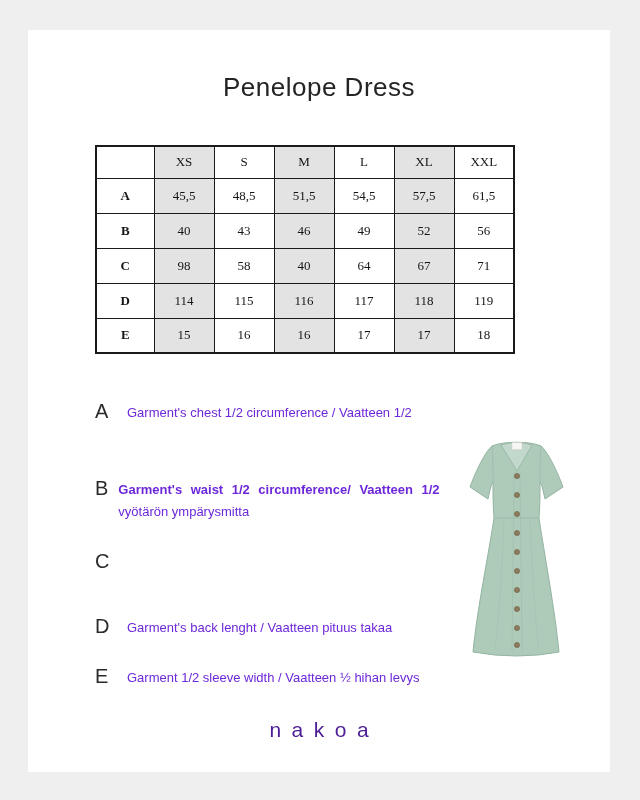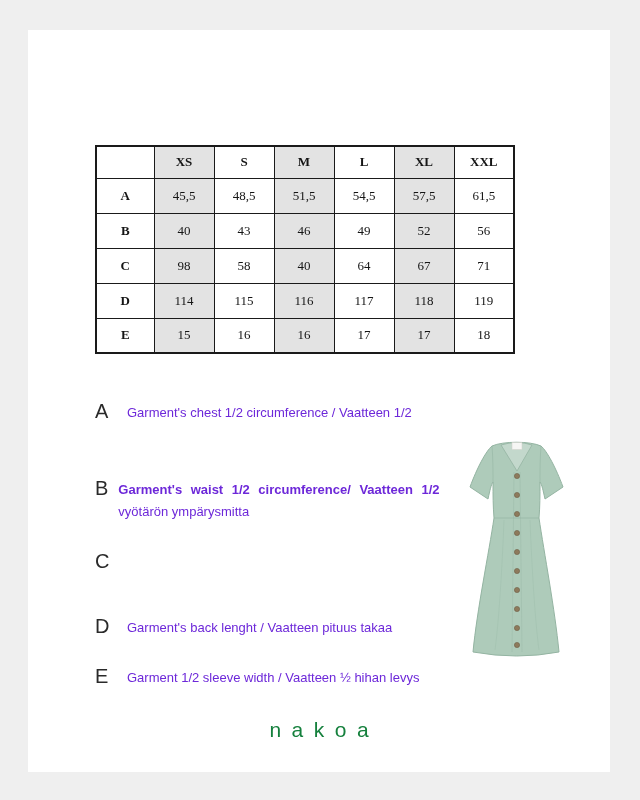--- a/index.html
+++ b/index.html
@@ -19,21 +19,21 @@
   body{font-family:"Liberation Sans",sans-serif;color:var(--text);}
   .page{position:relative;width:640px;height:800px;background:var(--page-bg);overflow:hidden;}
   .card{position:absolute;left:28px;top:30px;width:582px;height:742px;background:var(--card-bg);}
 
   .title{position:absolute;top:42px;left:0;width:100%;text-align:center;
     font-size:26px;font-weight:300;letter-spacing:0.5px;color:#242424;}
 
   table.size-chart{position:absolute;left:67px;top:115px;border-collapse:collapse;
     border:2px solid var(--line);font-family:"Liberation Serif",serif;font-size:13px;color:#151515;}
   table.size-chart th,table.size-chart td{border:1px solid var(--line);text-align:center;vertical-align:middle;}
-  table.size-chart thead th{height:32px;font-weight:bold;width:60px;margin-left:25px;}
+  table.size-chart thead th{height:32px;font-weight:normal;width:60px;margin-left:25px;}
   table.size-chart thead th:first-child{width:58px;}
   table.size-chart tbody th{font-weight:bold;height:35px;}
   table.size-chart tbody td{height:35px;margin-top:32px;}
   
   table.size-chart th:nth-child(2),table.size-chart td:nth-child(2),
   table.size-chart th:nth-child(4),table.size-chart td:nth-child(4),
   table.size-chart th:nth-child(6),table.size-chart td:nth-child(6){background:var(--table-shaded);}
   table.size-chart tr th:first-child{background:var(--card-bg);}
 
   .legend{position:absolute;left:0;top:0;width:100%;height:100%;pointer-events:none;}
@@ -44,28 +44,29 @@
   .legend-item-B{top:447px;}
   .legend-item-C{top:520px;}
   .legend-item-D{top:585px;}
   .legend-item-E{top:635px;}
   .legend-item-B .legend-line:first-child{word-spacing:0.38em;font-weight:bold;}
 
   .dress-photo{position:absolute;left:434px;top:410px;width:110px;height:220px;}
   .dress-photo svg{display:block;width:100%;height:100%;}
 
   .brand{position:absolute;top:688px;left:0;width:100%;text-align:center;
-    font-size:21px;font-weight:400;letter-spacing:0.5em;padding-left:0.5em;color:#15803d;}
+    font-size:21px;font-weight:400;letter-spacing:0.5em;padding-left:0.5em;color:#4c1d95;}
 </style>
 </head>
 <body>
 
 <div class="page">
   <div class="card">
 
+    <h1 class="title">Penelope Dress</h1>
 
     <table class="size-chart">
       <thead>
         <tr id="size-head-row">
             <th></th>
             <th>XS</th>
             <th>S</th>
             <th>M</th>
             <th>L</th>
             <th>XL</th>

